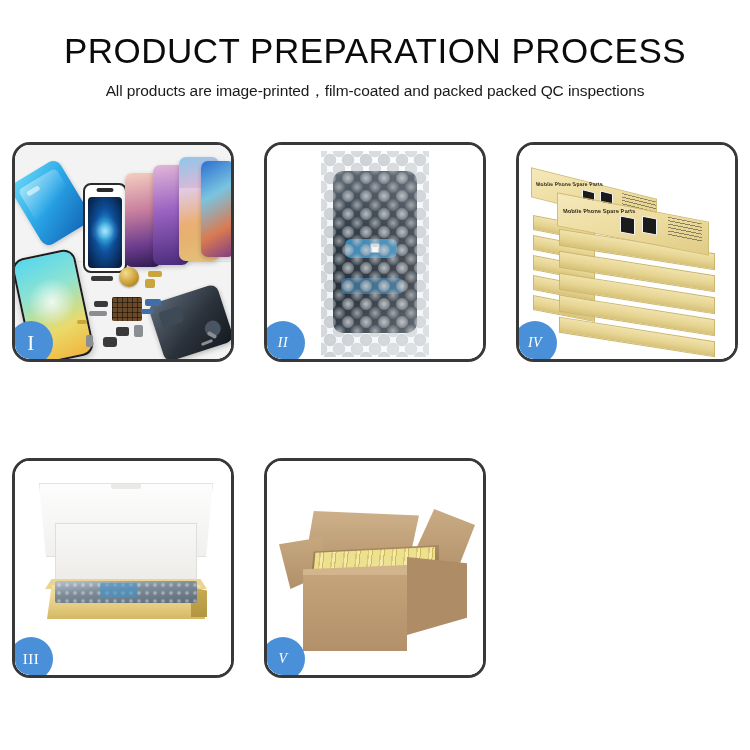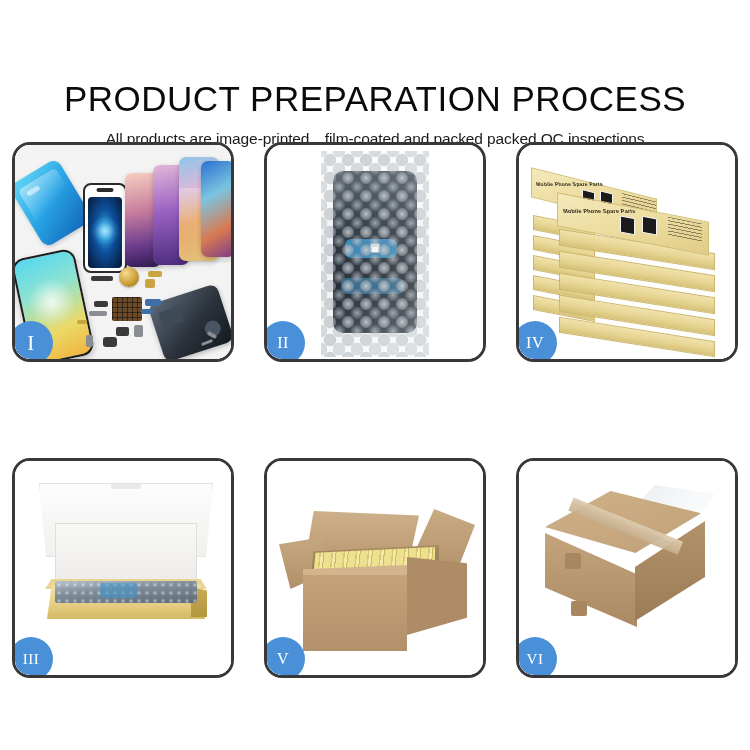--- a/index.html
+++ b/index.html
@@ -20,21 +20,20 @@
     background: #ffffff;
   }
 
   
   .header {
     position: absolute;
     top: 0; left: 0;
     width: 750px;
     text-align: center;
     padding-top: 33px;
-    margin-top: 48px;
   }
   .title {
     font-size: 35px;
     font-weight: 400;
     letter-spacing: 0.5px;
     color: #0b0b0b;
     line-height: 1.05;
     white-space: nowrap;
   }
   .subtitle {
@@ -87,21 +86,21 @@
     background: #4a90d9;
     color: #ffffff;
     display: flex;
     align-items: center;
     justify-content: center;
     font-family: "Liberation Serif", "DejaVu Serif", serif;
     font-size: 21px;
     letter-spacing: 0.5px;
     z-index: 6;
   }
-  .badge.sm { font-size: 16px; }
+  .badge.sm { font-size: 14px; font-style: italic; }
   .badge.xs { font-size: 15px; }
 
   
   .p1-bg { position:absolute; inset:0; background:#f3f3f3; }
   .p1-bg::after {
     content:""; position:absolute; left:0; right:0; top:54%;
     height:1px; background:#e6e6e6;
   }
   .phone-blue {
     position: absolute; left: 8px; top: 22px;
@@ -568,30 +567,15 @@
           <div class="c5-items"></div>
           <div class="c5-flap-front"></div>
           <div class="c5-rim"></div>
           <div class="c5-front"></div>
           <div class="c5-right"></div>
         </div>
         <div class="badge sm">V</div>
       </div>
     </div>
 
-    <div class="panel">
-      <div class="panel-inner">
-        <div class="c6">
-          <div class="c6-shadow"></div>
-          <div class="c6-top"></div>
-          <div class="c6-left"></div>
-          <div class="c6-right"></div>
-          <div class="c6-seam"></div>
-          <div class="c6-tape"></div>
-          <div class="c6-tab-a"></div>
-          <div class="c6-tab-b"></div>
-        </div>
-        <div class="badge xs">VI</div>
-      </div>
-    </div>
 
   </div>
 </div>
 
 </body></html>

